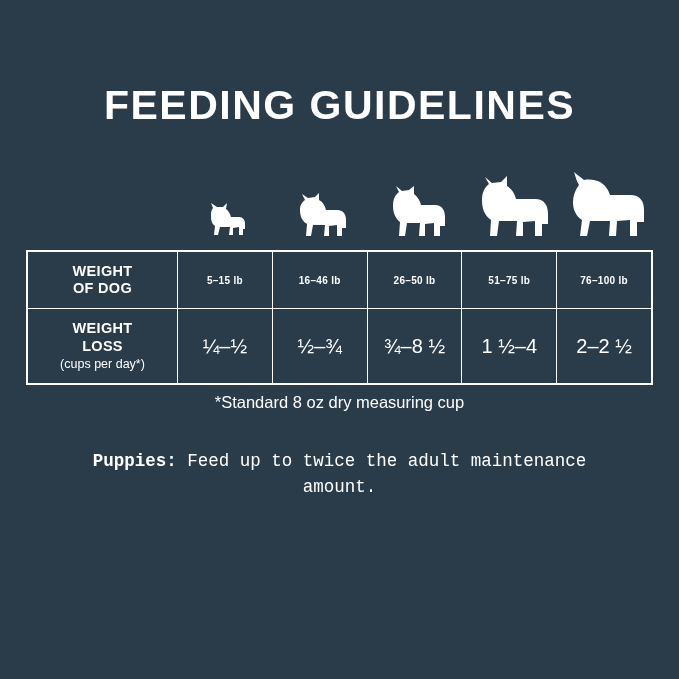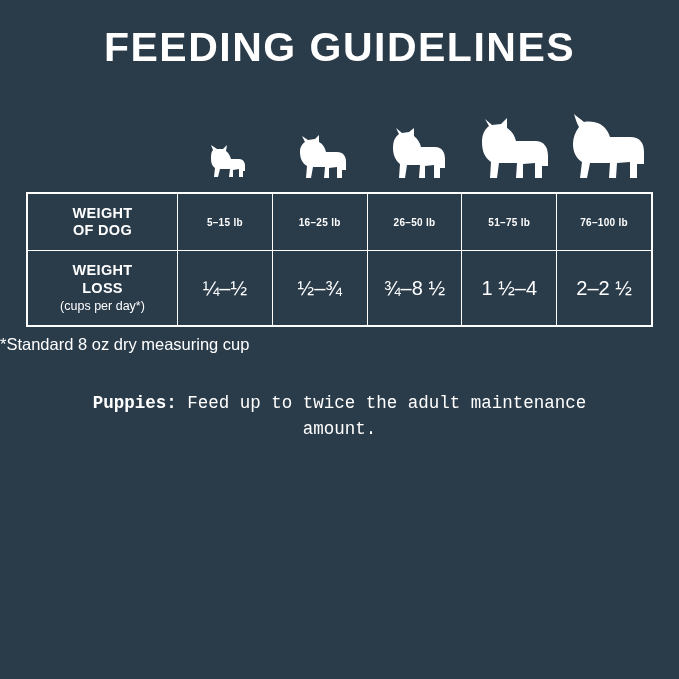--- a/index.html
+++ b/index.html
@@ -18,21 +18,21 @@
     position: relative;
     width: 679px;
     height: 679px;
     box-sizing: border-box;
   }
   .title {
     text-align: center;
     font-size: 41px;
     font-weight: bold;
     letter-spacing: 1.5px;
-    padding-top: 27px;
+    padding-top: 85px;
     line-height: 1;
   }
   .dog-row {
     display: flex;
     align-items: flex-end;
     justify-content: flex-end;
     height: 80px;
     margin-top: 38px;
     padding-right: 26px;
     box-sizing: border-box;
@@ -87,21 +87,21 @@
   table.feeding tr.header td.rowlabel {
     font-size: 14.5px;
     line-height: 1.2;
   }
   table.feeding tr.data td.value {
     font-size: 20px;
     font-weight: normal;
     height: 62px;
   }
   .footnote {
-    text-align: left;
+    text-align: center;
     font-size: 16.5px;
     margin-top: 0;
   }
   .notes {
     text-align: center;
     margin-top: 36px;
     font-size: 17.5px;
     line-height: 1.5;
     padding: 0 60px;
     font-family: Liberation Mono, monospace;
@@ -150,21 +150,21 @@
 
   <div class="table-wrap">
     <table class="feeding">
       <tbody>
           <tr class="header">
         <td class="rowlabel">
           <span>WEIGHT</span><br>
           <span>OF DOG</span>
         </td>
         <td>5–15 lb</td>
-        <td>16–25 lb</td>
+        <td>16–46 lb</td>
         <td>26–50 lb</td>
         <td>51–75 lb</td>
         <td>76–100 lb</td>
       </tr>
       <tr class="data">
         <td class="rowlabel">
           <span>WEIGHT</span><br>
           <span>LOSS</span>
           <span class="sub">(cups per day*)</span>
         </td>

